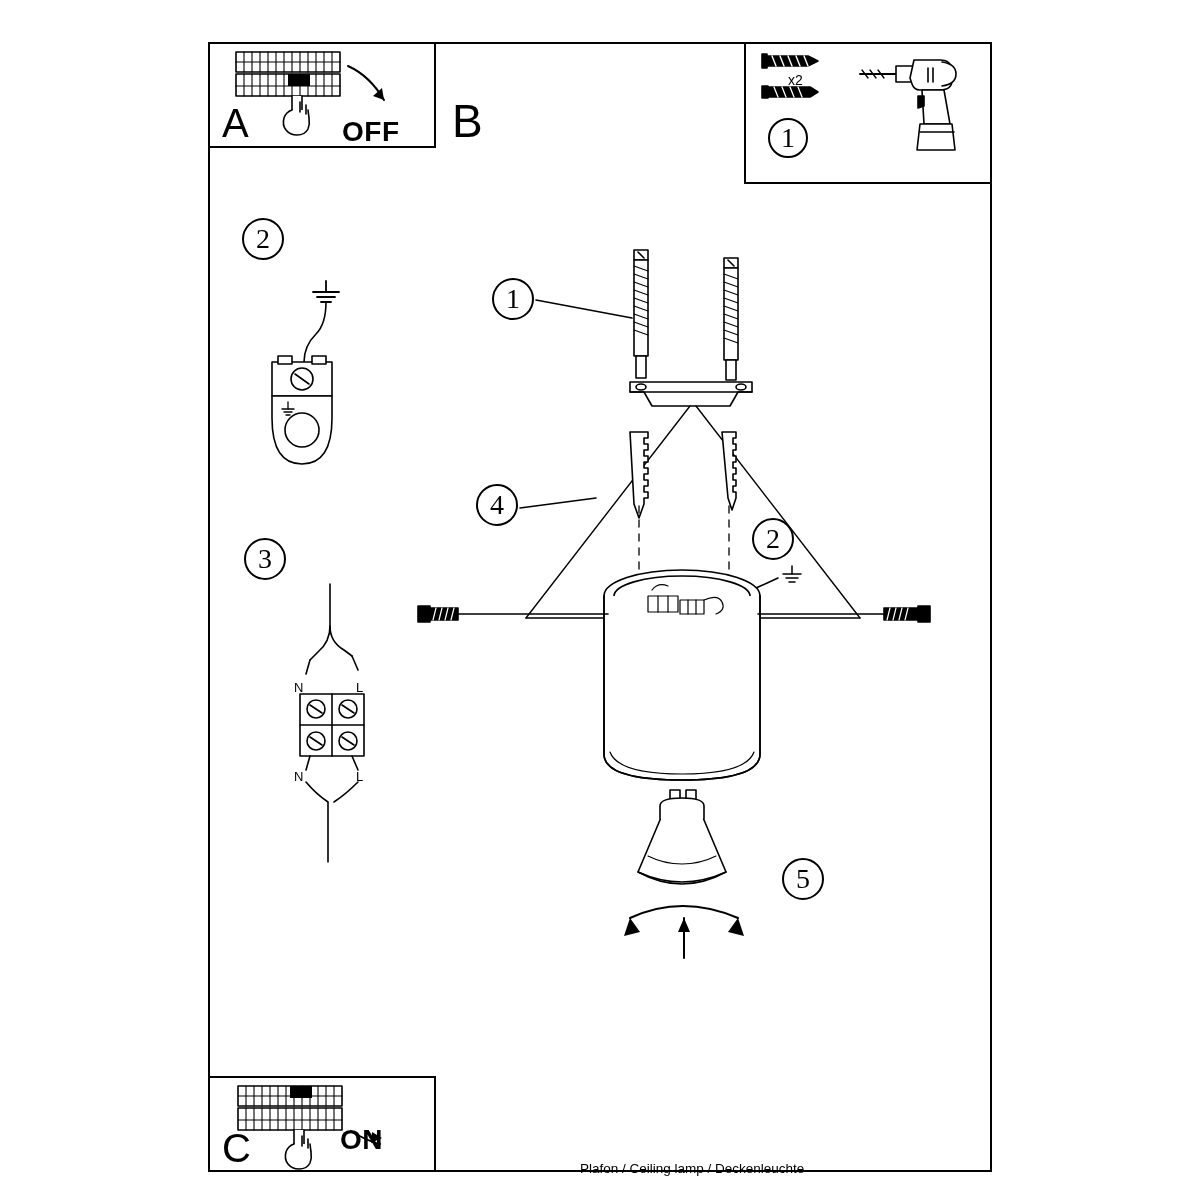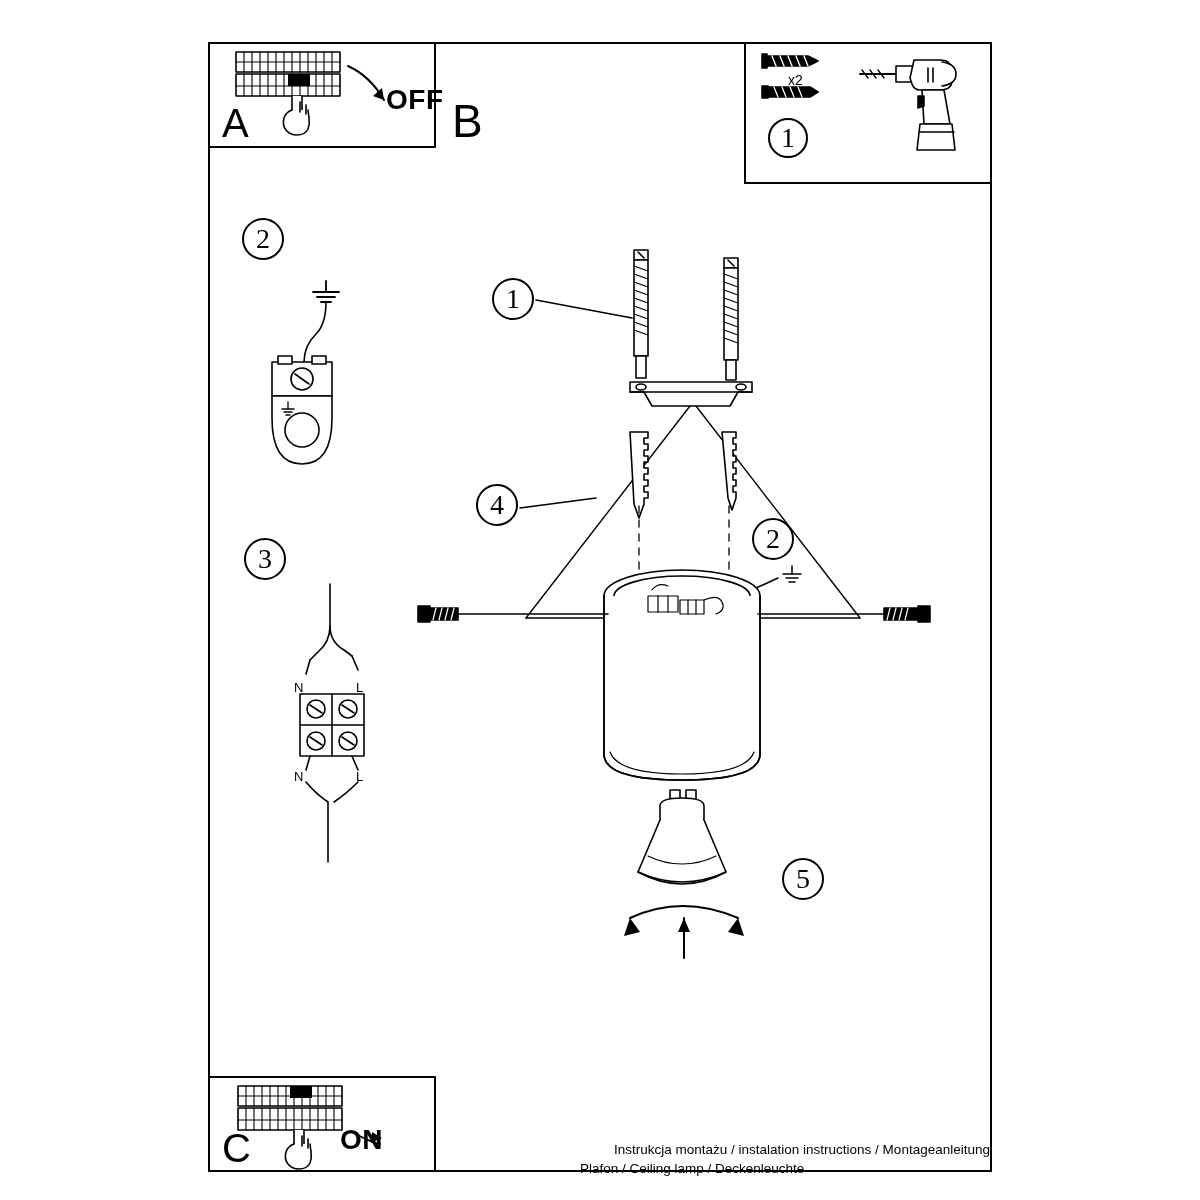--- a/index.html
+++ b/index.html
@@ -90,21 +90,21 @@
   <div class="mask" style="left:210px; top:44px; width:226px; height:104px;"></div>
   <div class="boxline" style="left:208px; top:42px; width:228px; height:106px; background:transparent;"></div>
 
   <div class="mask" style="left:210px; top:1078px; width:226px; height:94px;"></div>
   <div class="boxline" style="left:208px; top:1076px; width:228px; height:96px; background:transparent;"></div>
 
   <div class="mask" style="left:746px; top:44px; width:244px; height:140px;"></div>
   <div class="boxline" style="left:744px; top:42px; width:248px; height:142px; background:transparent;"></div>
 
   <div class="lbl big-letter" style="left:222px; top:103px;">A</div>
-  <div class="lbl word" style="left:342px; top:84px;margin-left:44px;">OFF</div>
+  <div class="lbl word" style="left:342px; top:116px;">OFF</div>
 
   <div class="lbl big-letter" style="left:452px; top:98px; font-size:46px;">B</div>
 
   <div class="lbl big-letter" style="left:222px; top:1128px;">C</div>
   <div class="lbl word" style="left:340px; top:1124px;">ON</div>
 
   <div class="num-circle" style="left:768px; top:118px; width:40px; height:40px;">1</div>
   <div class="num-circle" style="left:242px; top:218px; width:42px; height:42px;">2</div>
   <div class="num-circle" style="left:244px; top:538px; width:42px; height:42px;">3</div>
   <div class="num-circle" style="left:492px; top:278px; width:42px; height:42px;">1</div>
@@ -112,21 +112,20 @@
   <div class="num-circle" style="left:752px; top:518px; width:42px; height:42px;">2</div>
   <div class="num-circle" style="left:782px; top:858px; width:42px; height:42px;">5</div>
 
   <div class="lbl tiny" style="left:788px; top:72px;">x2</div>
 
   <div class="lbl" style="left:294px; top:680px; font-size:13px;">N</div>
   <div class="lbl" style="left:356px; top:680px; font-size:13px;">L</div>
   <div class="lbl" style="left:294px; top:769px; font-size:13px;">N</div>
   <div class="lbl" style="left:356px; top:769px; font-size:13px;">L</div>
 
-  <div class="footer" style="left:614px; top:1140px;">Instrukcja montażu / instalation instructions / Montageanleitung</div>
   <div class="footer" style="left:580px; top:1159px;">Plafon / Ceiling lamp / Deckenleuchte</div>
 
   <svg class="ov" viewBox="0 0 1200 1200" xmlns="http://www.w3.org/2000/svg">
     <g fill="none" stroke="#000" stroke-width="1.6" stroke-linecap="round" stroke-linejoin="round">
 
       <g>
         <rect x="236" y="52" width="104" height="20" fill="#fff"></rect>
         <rect x="236" y="74" width="104" height="22" fill="#fff"></rect>
         <g stroke-width="1.1">
           <line x1="244" y1="52" x2="244" y2="72"></line>

